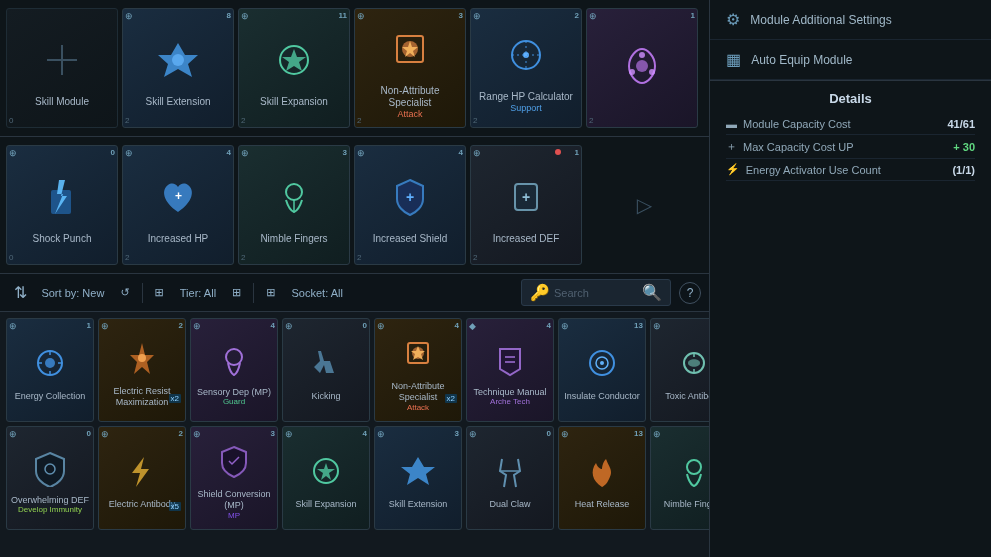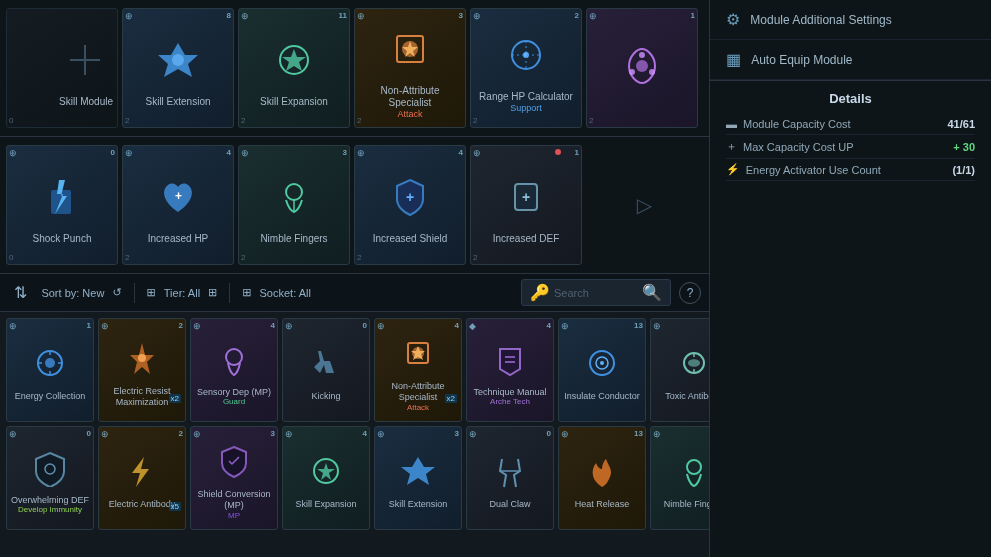--- a/index.html
+++ b/index.html
@@ -51,21 +51,20 @@
       align-items: center;
       justify-content: center;
       cursor: pointer;
       position: relative;
       flex-shrink: 0;
     }
 
     .module-card.selected {
       border: 2px solid #e05050;
       background: linear-gradient(145deg, #1c2a34, #111a22);
-      align-items: flex-end;
     }
 
     .module-card.empty {
       background: linear-gradient(145deg, #141c22, #0e1519);
       border: 1px solid #1e2c35;
     }
 
     .module-icon {
       width: 64px;
       height: 64px;
@@ -111,21 +110,21 @@
       border: none;
       color: #90b0c8;
       cursor: pointer;
       font-size: 16px;
       padding: 2px 6px;
     }
 
     .filter-section {
       display: flex;
       align-items: center;
-      gap: 8px;
+      gap: 16px;
       color: #90b0c8;
       font-size: 11px;
       cursor: pointer;
     }
 
     .filter-divider {
       width: 1px;
       height: 20px;
       background: #2a3540;
       margin: 0 4px;

